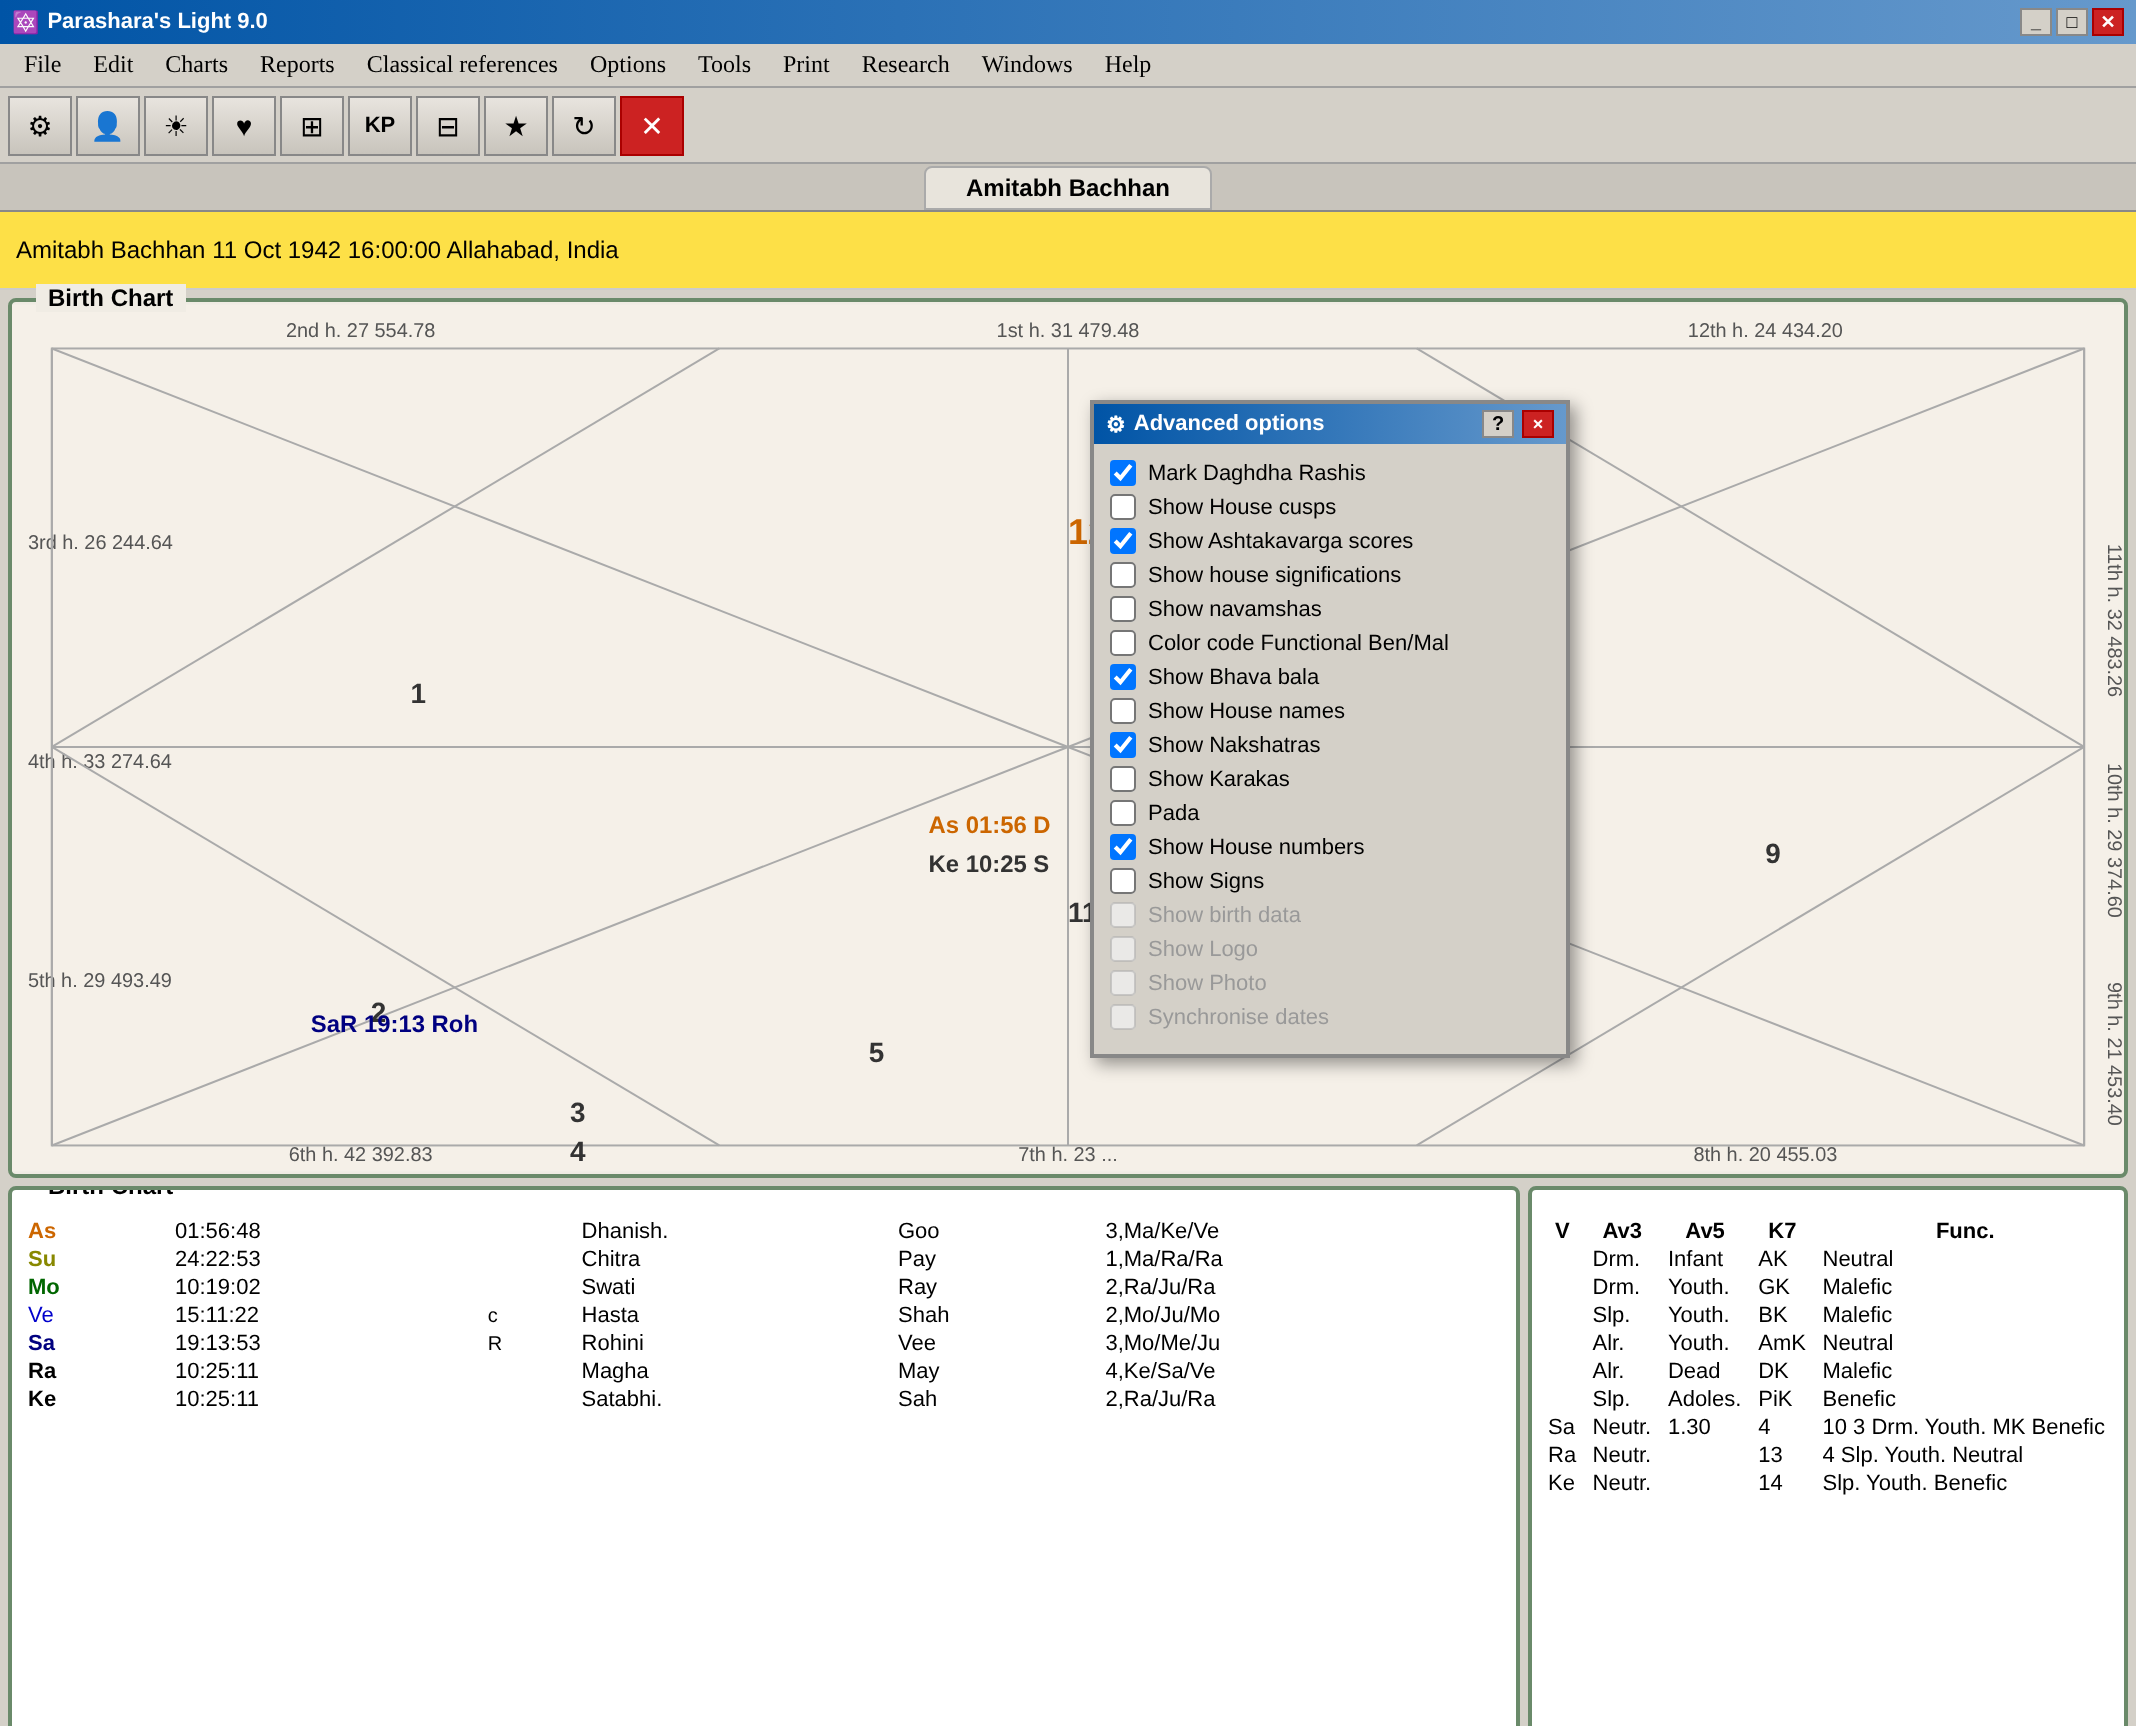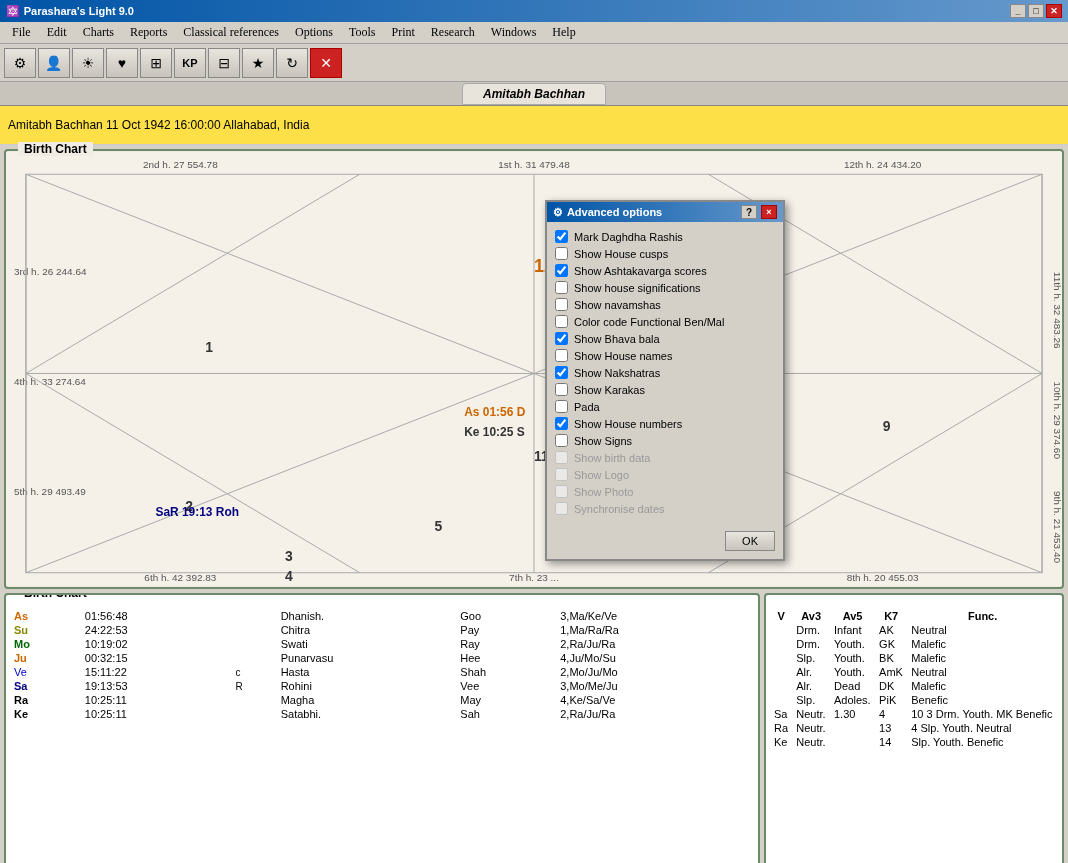--- a/index.html
+++ b/index.html
@@ -194,21 +194,21 @@
   <div class="tool-btn">☀</div>
   <div class="tool-btn">♥</div>
   <div class="tool-btn">⊞</div>
   <div class="tool-btn" style="font-size:11px;font-weight:bold;">KP</div>
   <div class="tool-btn">⊟</div>
   <div class="tool-btn">★</div>
   <div class="tool-btn">↻</div>
   <div class="tool-btn red">✕</div>
 </div>
 
-<div style="background:#c8c4bc;height:24px;display:flex;align-items:center;padding:0;border-bottom:1px solid #888;font-style:italic;">
+<div style="background:#c8c4bc;height:24px;display:flex;align-items:center;padding:0;border-bottom:1px solid #888;">
   <div style="flex:1;display:flex;align-items:center;justify-content:center;">
     <div style="background:#e8e4dc;border:1px solid #aaa;border-radius:4px 4px 0 0;padding:3px 20px;font-size:12px;font-weight:bold;">Amitabh Bachhan</div>
   </div>
 </div>
 
 <div class="info-bar">
   <span>Amitabh Bachhan  11 Oct 1942  16:00:00   Allahabad, India</span>
 </div>
 
 <div style="display:flex;flex-direction:column;height:calc(863px - 22px - 22px - 38px - 24px - 22px);padding:2px;">
@@ -309,28 +309,20 @@
             </tr>
             <tr>
               <td style="color:#006600;font-weight:bold;">Mo</td>
               <td>10:19:02</td>
                 <td></td>
                 <td>Swati</td>
                 <td>Ray</td>
                 <td>2,Ra/Ju/Ra</td>
             </tr>
             <tr>
-              <td style="color:#cc6600;font-weight:bold;">Ju</td>
-              <td>00:32:15</td>
-                <td></td>
-                <td>Punarvasu</td>
-                <td>Hee</td>
-                <td>4,Ju/Mo/Su</td>
-            </tr>
-            <tr>
               <td style="color:#0000cc;font-weight:normal;">Ve</td>
               <td>15:11:22</td>
                 <td style="font-size:10px;">c</td>
                 <td>Hasta</td>
                 <td>Shah</td>
                 <td>2,Mo/Ju/Mo</td>
             </tr>
             <tr>
               <td style="color:#000080;font-weight:bold;">Sa</td>
               <td>19:13:53</td>
@@ -538,16 +530,13 @@
       <label class="checkbox-label disabled" for="cb16">Show Photo</label>
     </div>
 
     <div class="checkbox-row">
       <input type="checkbox" disabled="" id="cb17" style="">
       <label class="checkbox-label disabled" for="cb17">Synchronise dates</label>
     </div>
 
   </div>
 
-  <div class="dialog-footer">
-    <button class="ok-btn">OK</button>
-  </div>
 </div>
 
 </body></html>

